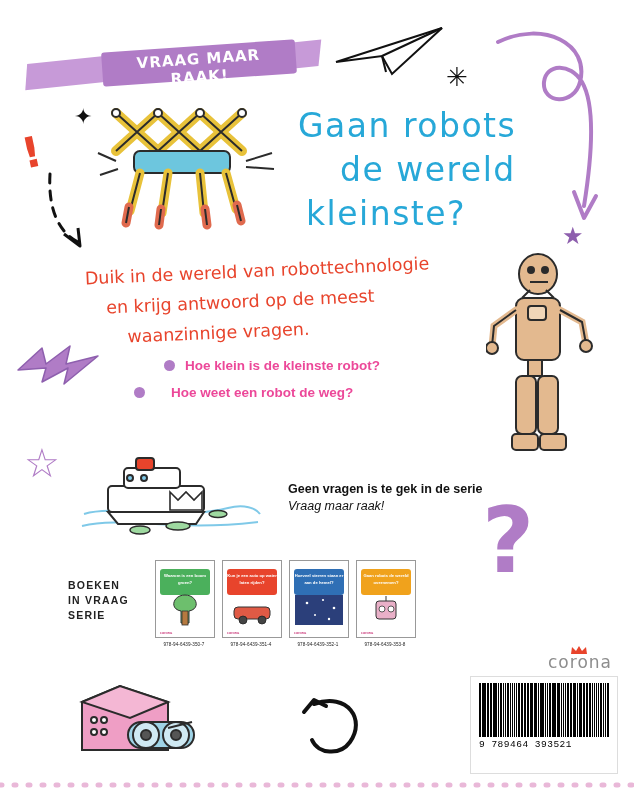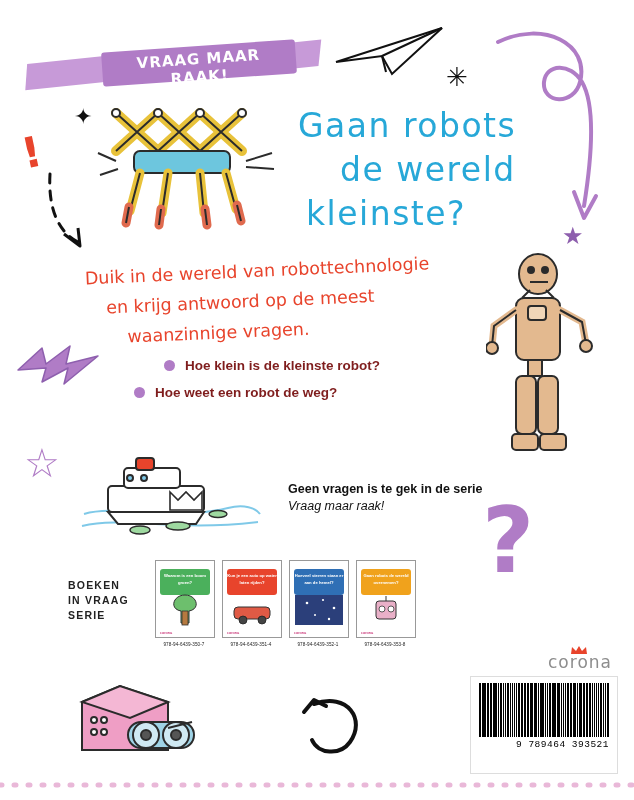--- a/index.html
+++ b/index.html
@@ -105,33 +105,33 @@
     position: absolute;
     left: 128px;
     top: 358px;
     width: 340px;
   }
   .q-row {
     display: flex;
     align-items: center;
     font-size: 13.5px;
     font-weight: bold;
-    color: #7f1d1d;
+    color: #ec4899;
     margin-bottom: 12px;
   }
   .q-row .dot {
     width: 11px;
     height: 11px;
     border-radius: 50%;
     background: #b07cc6;
     margin-right: 10px;
     flex: 0 0 auto;
   }
   .q1 { margin-left: 36px; }
-  .q2 { margin-left: 6px; }
+  .q2 { margin-left: 6px; gap: 16px; }
   .q3 { margin-left: 0px; }
 
   
   .series-note {
     position: absolute;
     left: 288px;
     top: 482px;
     width: 230px;
     font-size: 12.5px;
     color: #111;
@@ -243,21 +243,21 @@
     display: flex;
     align-items: flex-end;
     gap: 1px;
   }
   .bars i {
     display: block;
     background: #000;
     height: 100%;
   }
   .barcode-num {
-    text-align: right;
+    text-align: left;
     font-size: 9.5px;
     font-family: "Liberation Mono", monospace;
     letter-spacing: 0.5px;
     margin-top: 2px;
     color: #000;
   }
   .site-bar {
     margin-top: 4px;
     background: #ffffff;
     border: 1px solid #cfcfcf;

